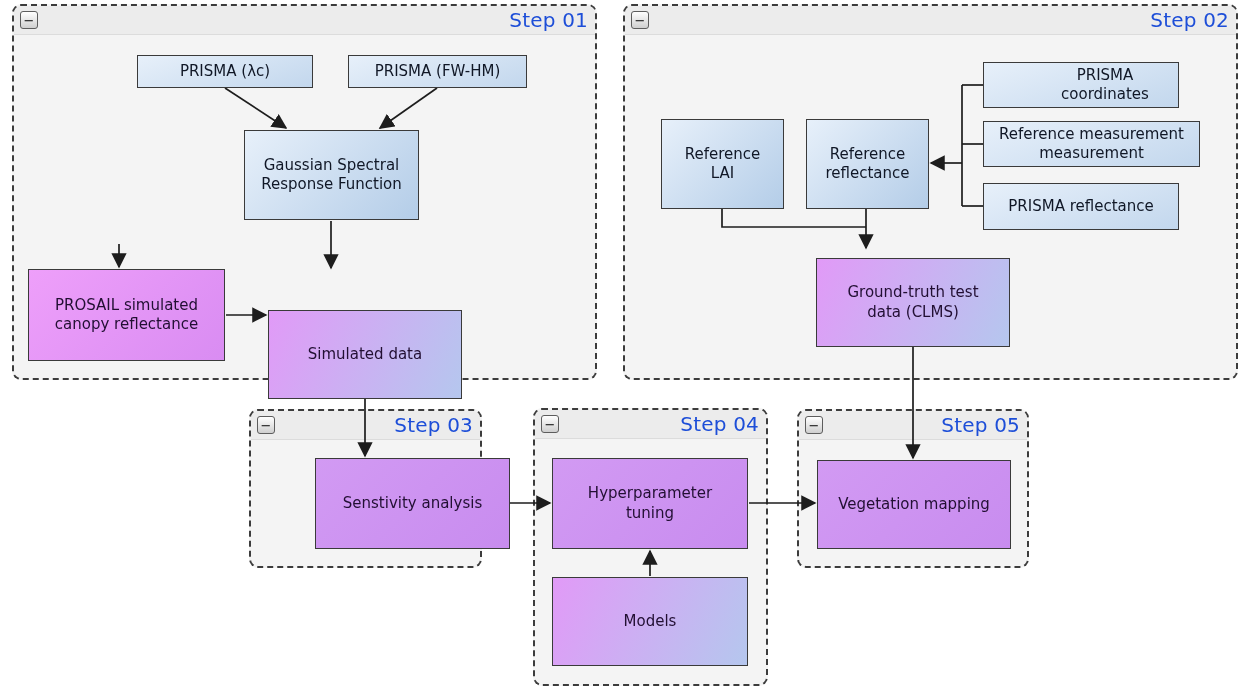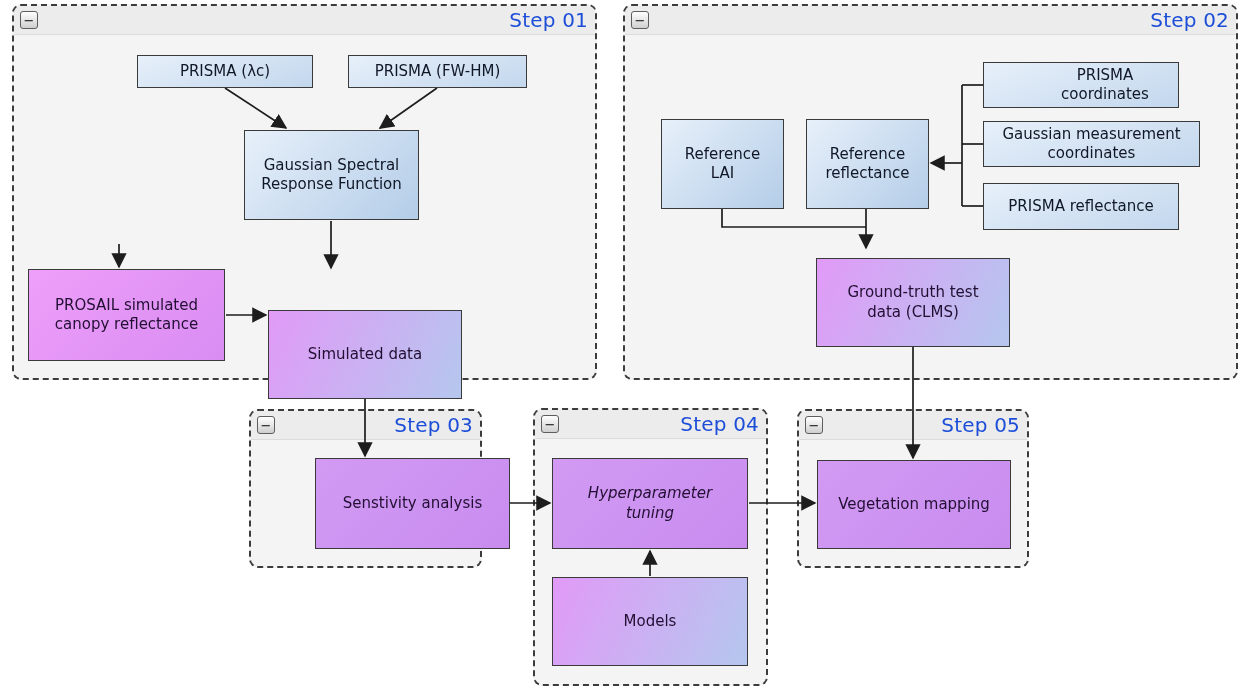--- a/index.html
+++ b/index.html
@@ -68,21 +68,21 @@
   .n-ref-reflectance{left:806px;top:119px;width:123px;height:90px;}
   .n-ref-reflectance span{max-width:100px;}
   .n-prisma-coords{left:983px;top:62px;width:196px;height:46px;padding-left:48px;}
   .n-ref-meas-coords{left:983px;top:121px;width:217px;height:46px;}
   .n-ref-meas-coords span{max-width:205px;}
   .n-prisma-reflectance{left:983px;top:183px;width:196px;height:47px;}
   .n-ground-truth{left:816px;top:258px;width:194px;height:89px;}
   .n-ground-truth span{max-width:150px;}
   .n-sensitivity{left:267px;top:458px;width:195px;height:91px;margin-left:48px;}
   .n-hyperparameter{left:552px;top:458px;width:196px;height:91px;}
-  .n-hyperparameter span{max-width:140px;font-style:italic;}
+  .n-hyperparameter span{max-width:140px;}
   .n-models{left:552px;top:577px;width:196px;height:89px;}
   .n-vegetation{left:817px;top:460px;width:194px;height:89px;}
   
   .connectors{
     position:absolute;left:0;top:0;width:1248px;height:692px;
     pointer-events:none;
   }
   .connectors line,.connectors polyline{
     stroke:var(--arrow,#1d1d1d);stroke-width:1.7;fill:none;
   }
@@ -170,21 +170,21 @@
   <div class="node blue-grad n-ref-lai">
     <span>Reference LAI</span>
   </div>
   <div class="node blue-grad n-ref-reflectance">
     <span>Reference reflectance</span>
   </div>
   <div class="node blue-small n-prisma-coords">
     <span>PRISMA coordinates</span>
   </div>
   <div class="node blue-small n-ref-meas-coords">
-    <span>Gaussian measurement coordinates</span>
+    <span>Reference measurement measurement</span>
   </div>
   <div class="node blue-small n-prisma-reflectance">
     <span>PRISMA reflectance</span>
   </div>
   <div class="node purple-blue n-ground-truth">
     <span>Ground-truth test data (CLMS)</span>
   </div>
   <div class="node purple n-sensitivity">
     <span>Senstivity analysis</span>
   </div>

